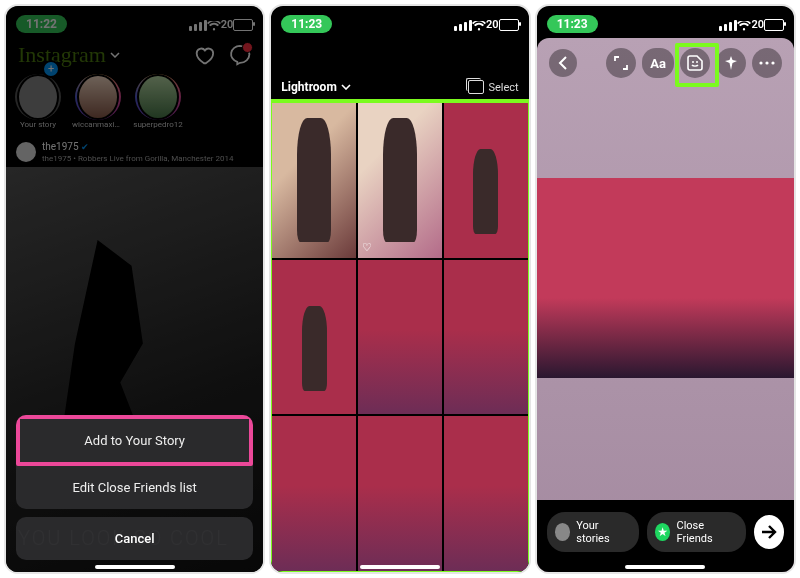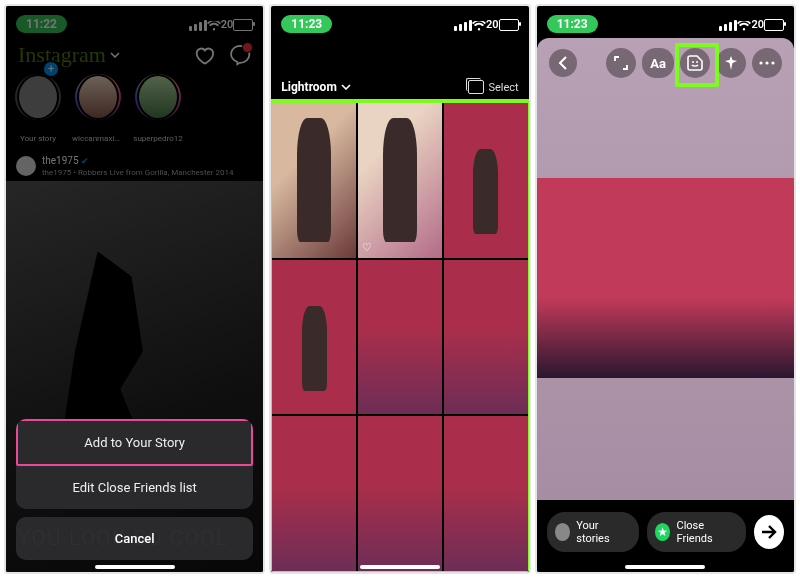--- a/index.html
+++ b/index.html
@@ -1,17 +1,17 @@
 <!DOCTYPE html>
 <html><head>
 <meta charset="utf-8">
 <style>
   html,body{margin:0;padding:0;background:#fff;font-family:-apple-system,BlinkMacSystemFont,"Segoe UI",Roboto,Helvetica,Arial,sans-serif}
   .stage{width:800px;height:578px;background:#fff;position:relative;display:flex;gap:4px;padding:4px 4px;box-sizing:border-box}
-  .phone{flex:1;background:#000;border-radius:4px;position:relative;overflow:hidden;color:#fff;display:flex;flex-direction:column;border:2px solid #e5e5e5}
+  .phone{flex:1;background:#000;border-radius:14px;position:relative;overflow:hidden;color:#fff;display:flex;flex-direction:column;border:2px solid #e5e5e5}
   
   .status{height:24px;display:flex;align-items:center;justify-content:space-between;padding:6px 10px 2px 10px;font-size:13px;font-weight:600}
   .time-bubble{background:#34c759;color:#fff;border-radius:12px;padding:2px 10px;font-size:12px;font-weight:700}
   .status-right{display:flex;align-items:flex-end;font-size:11px}
   .sig-dots{display:flex;gap:2px;align-items:flex-end}
   .sig-dots span{width:3px;height:5px;background:#fff;border-radius:1px}
   .sig-dots span:nth-child(2){height:7px}.sig-dots span:nth-child(3){height:9px}.sig-dots span:nth-child(4){height:11px}
   .batt{font-size:11px}
   .batt-box{width:18px;height:10px;border:1px solid #fff;border-radius:2px;position:relative;display:inline-block;vertical-align:middle}
   .batt-box::after{content:"";position:absolute;right:-3px;top:2px;width:2px;height:4px;background:#fff;border-radius:1px}
@@ -21,38 +21,38 @@
   .ig-top{display:flex;align-items:center;justify-content:space-between;padding:4px 12px 6px 12px}
   .ig-logo{font-family:"Brush Script MT","Segoe Script",cursive;font-size:22px;font-weight:500;display:flex;align-items:center;gap:4px;color:#4d7c0f}
   .ig-logo .chev{font-size:12px}
   .ig-icons{display:flex;gap:14px}
   .stories{display:flex;gap:8px;padding:0 6px 8px 6px;overflow:hidden}
   .story{display:flex;flex-direction:column;align-items:center;width:52px}
   .ring{width:46px;height:46px;border-radius:50%;padding:2px;box-sizing:border-box;display:flex;align-items:center;justify-content:center}
   .ring.grad{background:conic-gradient(#fdc468,#df4996,#8134af,#515bd4,#fdc468)}
   .ring.none{background:#555}
   .avatar{width:100%;height:100%;border-radius:50%;background:#888;border:2px solid #000}
-  .story-label{font-size:8px;color:#ccc;margin-top:14px;max-width:52px;overflow:hidden;text-overflow:ellipsis;white-space:nowrap}
+  .story-label{font-size:8px;color:#ccc;margin-top:0;max-width:52px;overflow:hidden;text-overflow:ellipsis;white-space:nowrap}
   .plus-badge{position:absolute;width:14px;height:14px;border-radius:50%;background:#0095f6;color:#fff;font-size:11px;line-height:14px;text-align:center;margin-left:26px;margin-top:-14px;border:2px solid #000}
   .post-header{display:flex;align-items:center;gap:6px;padding:4px 10px;font-size:10px}
   .post-av{width:20px;height:20px;border-radius:50%;background:#ddd}
   .post-user{font-weight:400}
   .verify{color:#0095f6;font-size:9px}
   .post-sub{color:#aaa;font-size:8px}
   .feed-img{flex:1;background:linear-gradient(160deg,#555 0%,#222 60%,#111 100%);position:relative;display:flex;align-items:center;justify-content:center}
   .feed-txt{position:absolute;left:12px;bottom:22px;color:#fff;font-size:20px;letter-spacing:2px;font-weight:300}
   .silhouette{position:absolute;left:18%;top:18%;width:44%;height:64%;background:#000;clip-path:polygon(40% 0,70% 10%,80% 40%,60% 55%,100% 100%,0 100%,20% 40%)}
   
   .sheet{position:absolute;left:10px;right:10px;bottom:12px;z-index:3;display:flex;flex-direction:column;gap:8px}
   .sheet-group{background:rgba(44,44,46,.95);border-radius:10px;overflow:hidden}
   .sheet-item{padding:14px;text-align:center;font-size:13px;color:#eee;border-bottom:1px solid rgba(255,255,255,.08)}
   .sheet-item:last-child{border-bottom:none}
   .cancel-group{background:rgba(44,44,46,.95);border-radius:10px}
   .cancel-item{padding:14px;text-align:center;font-size:13px;color:#fff;font-weight:500}
-  .green-box{border:2px solid #ec4899;border-radius:2px}
+  .green-box{border:4px solid #ec4899;border-radius:2px}
   .home-ind{position:absolute;left:50%;bottom:3px;width:80px;height:4px;background:#fff;border-radius:3px;transform:translateX(-50%);z-index:4}
   
   .album-bar{display:flex;align-items:center;justify-content:space-between;padding:8px 10px;font-size:12px}
   .album-title{font-weight:700;display:flex;align-items:center;gap:4px}
   .select-btn{display:flex;align-items:flex-end;gap:4px;font-size:11px;color:#ddd}
   .select-ico{width:14px;height:12px;border:1.5px solid #ddd;border-radius:2px;position:relative}
   .select-ico::after{content:"";position:absolute;left:-3px;top:-3px;width:14px;height:12px;border:1.5px solid #ddd;border-radius:2px;border-right:none;border-bottom:none}
   .grid-wrap{position:relative;flex:1}
   .p-grid{position:absolute;inset:0;display:grid;grid-template-columns:repeat(3,1fr);grid-auto-rows:1fr}
   .cell{background:#7b3a52;border:1px solid #000;position:relative;overflow:hidden}

